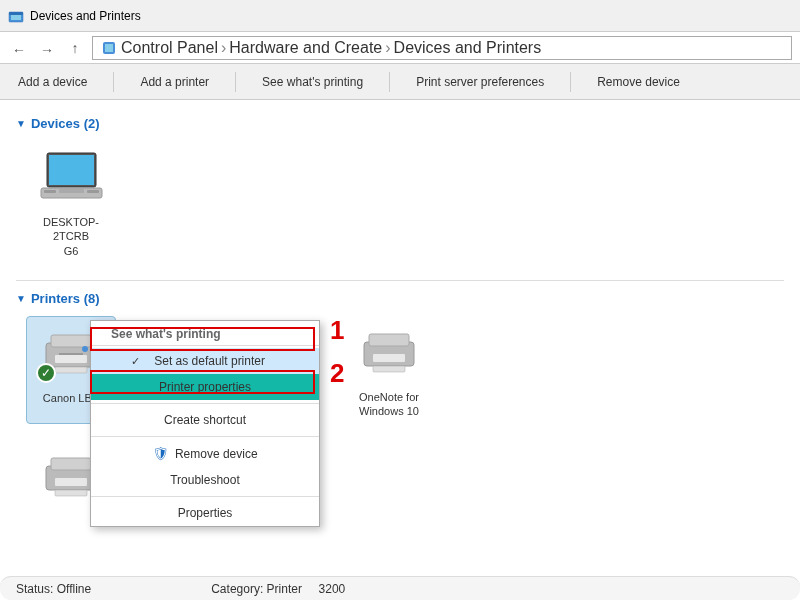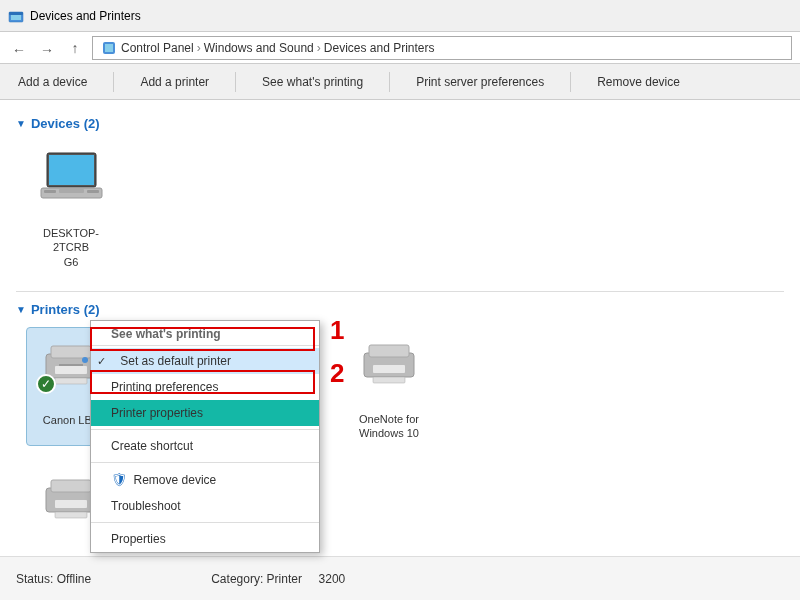--- a/index.html
+++ b/index.html
@@ -33,21 +33,21 @@
       color: #555; font-size: 14px; display: flex; align-items: center; justify-content: center;
     }
     .address-path {
       flex: 1;
       background: #fff;
       border: 1px solid #aaa;
       height: 24px;
       display: flex;
       align-items: center;
       padding: 0 8px;
-      font-size: 12px;
+      font-size: 16px;
       color: #333;
     }
     .path-sep { color: #888; margin: 0 3px; }
 
     
     .toolbar {
       background: #f0f0f0;
       height: 36px;
       display: flex;
       align-items: center;
@@ -121,21 +121,21 @@
       height: 60px;
       display: flex;
       align-items: center;
       justify-content: center;
       position: relative;
     }
     .device-label {
       font-size: 11px;
       text-align: center;
       color: #333;
-      margin-top: 19px;
+      margin-top: 8px;
       line-height: 1.3;
     }
 
     
     .laptop-svg { width: 65px; height: 52px; }
 
     
     .badge-check {
       position: absolute;
       bottom: 0; left: 0;
@@ -152,28 +152,29 @@
     .section-divider {
       border: none;
       border-top: 1px solid #ddd;
       margin: 4px 0 10px 0;
     }
 
     
     .status-bar {
       position: absolute;
       bottom: 0; left: 0; right: 0;
-      height: 44px;
+      height: 24px;
       background: #f5f5f5;
       border-top: 1px solid #ddd;
       display: flex;
       align-items: center;
       padding: 0 16px;
       font-size: 12px;
       color: #333;
+      border-radius: 11px;
     }
 
     
     .context-menu {
       position: absolute;
       top: 220px;
       left: 90px;
       width: 230px;
       background: #fff;
       border: 1px solid #aaa;
@@ -181,20 +182,21 @@
       z-index: 100;
       font-size: 12px;
     }
     .ctx-item {
       padding: 6px 20px;
       cursor: pointer;
       color: #333;
       display: flex;
       align-items: center;
       gap: 6px;
+      justify-content: center;
     }
     .ctx-item.ctx-checked::before {
       content: '✓';
       margin-left: -14px;
       margin-right: 8px;
       font-size: 11px;
     }
     .ctx-separator {
       border: none;
       border-top: 1px solid #ddd;
@@ -252,21 +254,21 @@
   <button class="nav-btn">←</button>
   <button class="nav-btn">→</button>
   <button class="nav-btn">↑</button>
   <div class="address-path">
     <svg width="16" height="16" viewBox="0 0 16 16" style="margin-right:4px;">
       <rect x="2" y="2" width="12" height="12" rx="2" fill="#4a90d9"></rect>
       <rect x="4" y="4" width="8" height="8" fill="#87ceeb"></rect>
     </svg>
     <span>Control Panel</span>
     <span class="path-sep">›</span>
-    <span>Windows and Sound</span>
+    <span>Hardware and Create</span>
     <span class="path-sep">›</span>
     <span>Devices and Printers</span>
   </div>
 </div>
 
 <div class="toolbar">
   <button class="toolbar-btn">Add a device</button>
   <div class="toolbar-sep"></div>
   <button class="toolbar-btn">Add a printer</button>
   <div class="toolbar-sep"></div>
@@ -302,21 +304,21 @@
           </svg>
         </div>
         <div class="device-label">DESKTOP-2TCRB<br>G6</div>
       </div>
     </div>
 
     <hr class="section-divider">
 
     <div class="section-header">
       <span class="chevron">▼</span>
-      <span>Printers (2)</span>
+      <span>Printers (8)</span>
     </div>
     <div class="device-grid">
 
       <div class="device-item printer-selected-bg" style="position:relative;">
         <div class="device-icon-wrap">
 
           <svg width="60" height="48" viewBox="0 0 60 48">
             <rect x="5" y="14" width="50" height="24" rx="3" fill="#bbb" stroke="#999" stroke-width="1"></rect>
             <rect x="10" y="6" width="40" height="12" rx="2" fill="#d0d0d0" stroke="#aaa" stroke-width="1"></rect>
             <rect x="14" y="26" width="32" height="8" rx="1" fill="#e8e8e8"></rect>
@@ -394,23 +396,20 @@
       <span>3200</span>
     </div>
 
     <div class="context-menu">
       <div class="ctx-header">See what's printing</div>
 
       <div class="ctx-item ctx-checked" style="background:#d0e8fb;">
         <span>Set as default printer</span>
       </div>
 
-      <div class="ctx-item">
-        <span>Printing preferences</span>
-      </div>
 
       <div class="ctx-item" style="background:#14b8a6;">
         <span>Printer properties</span>
       </div>
       <hr class="ctx-separator">
 
       <div class="ctx-item">
         <span>Create shortcut</span>
       </div>
       <hr class="ctx-separator">

